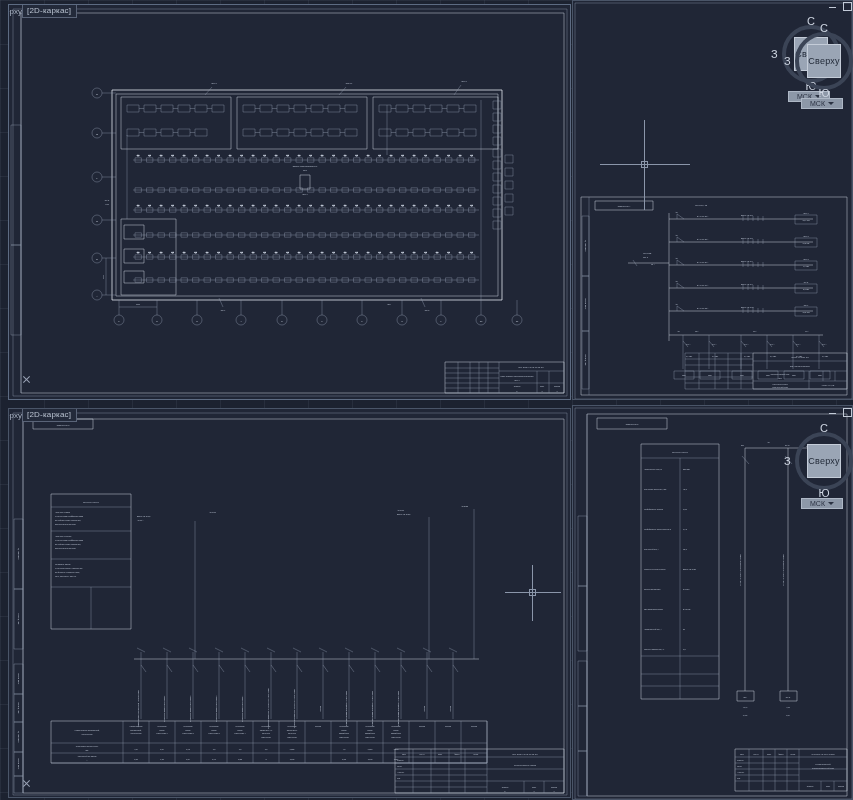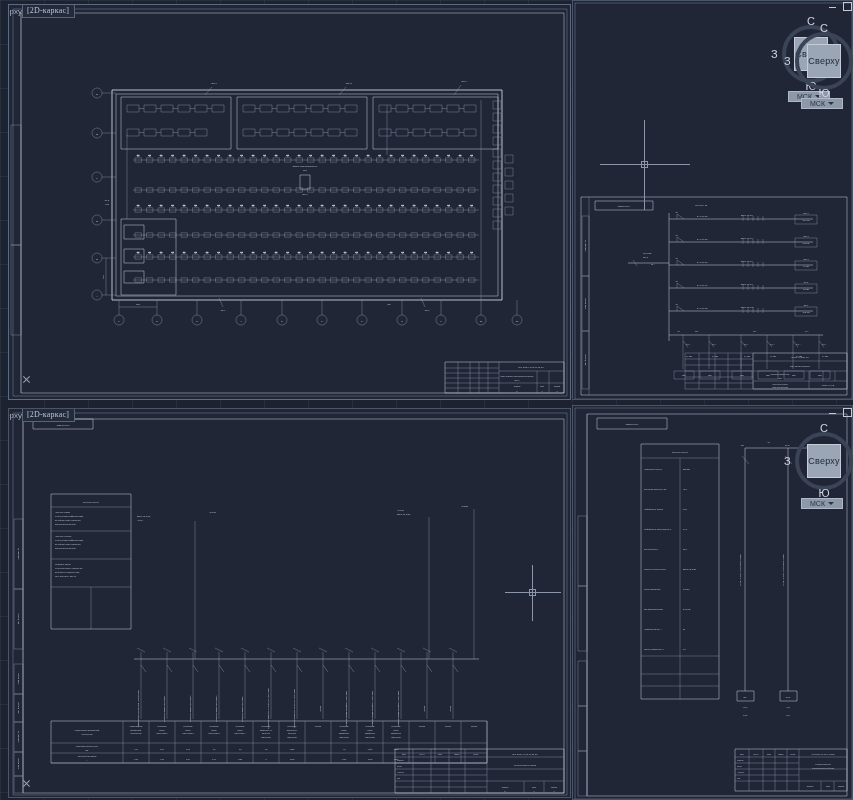--- a/index.html
+++ b/index.html
@@ -37,21 +37,20 @@
   .vp-tab {
     font-size: 8px;
     color: #b9c2d0;
     background: #232a3a;
     border: 1px solid #5a6478;
     border-top: none;
     padding: 1px 5px 1px 4px;
     line-height: 10px;
     white-space: nowrap;
     letter-spacing: .2px;
-    font-family: Liberation Serif, serif;
   }
   .vp-tab-pre {
     font-size: 8px;
     color: #aab4c4;
     line-height: 10px;
     padding-left: 0px;
     white-space: nowrap;
   }
 
   .win-ctl {

